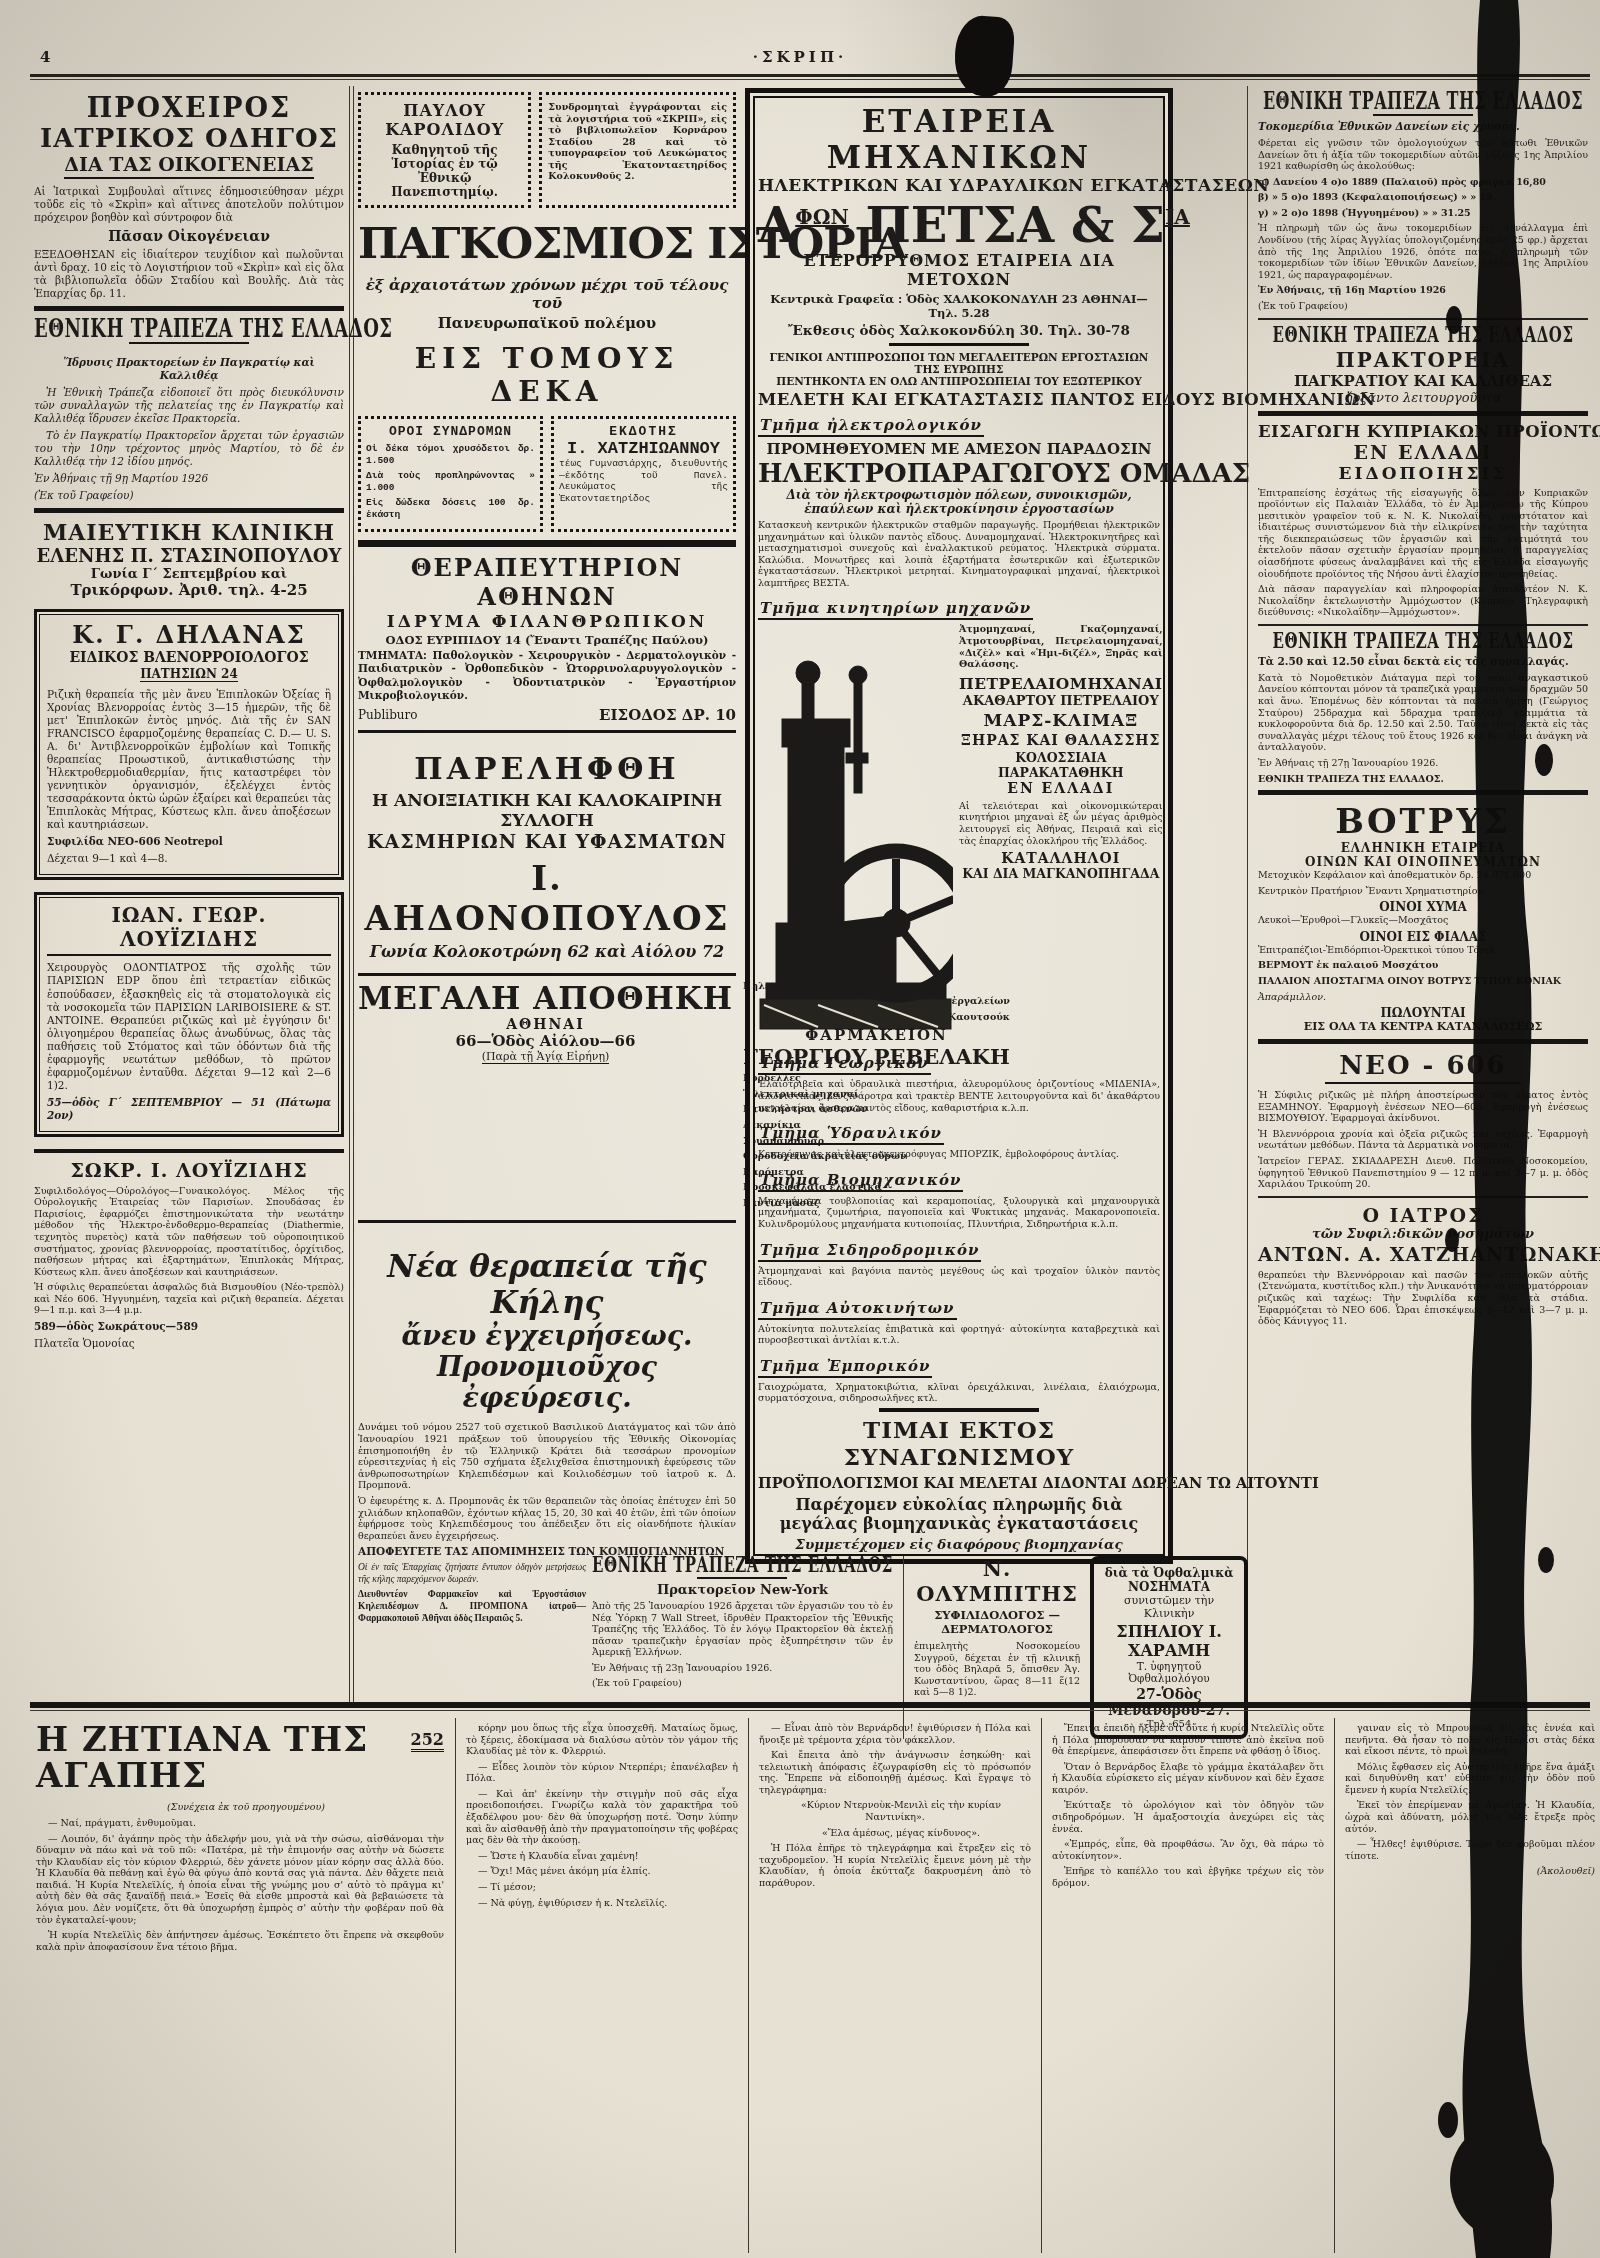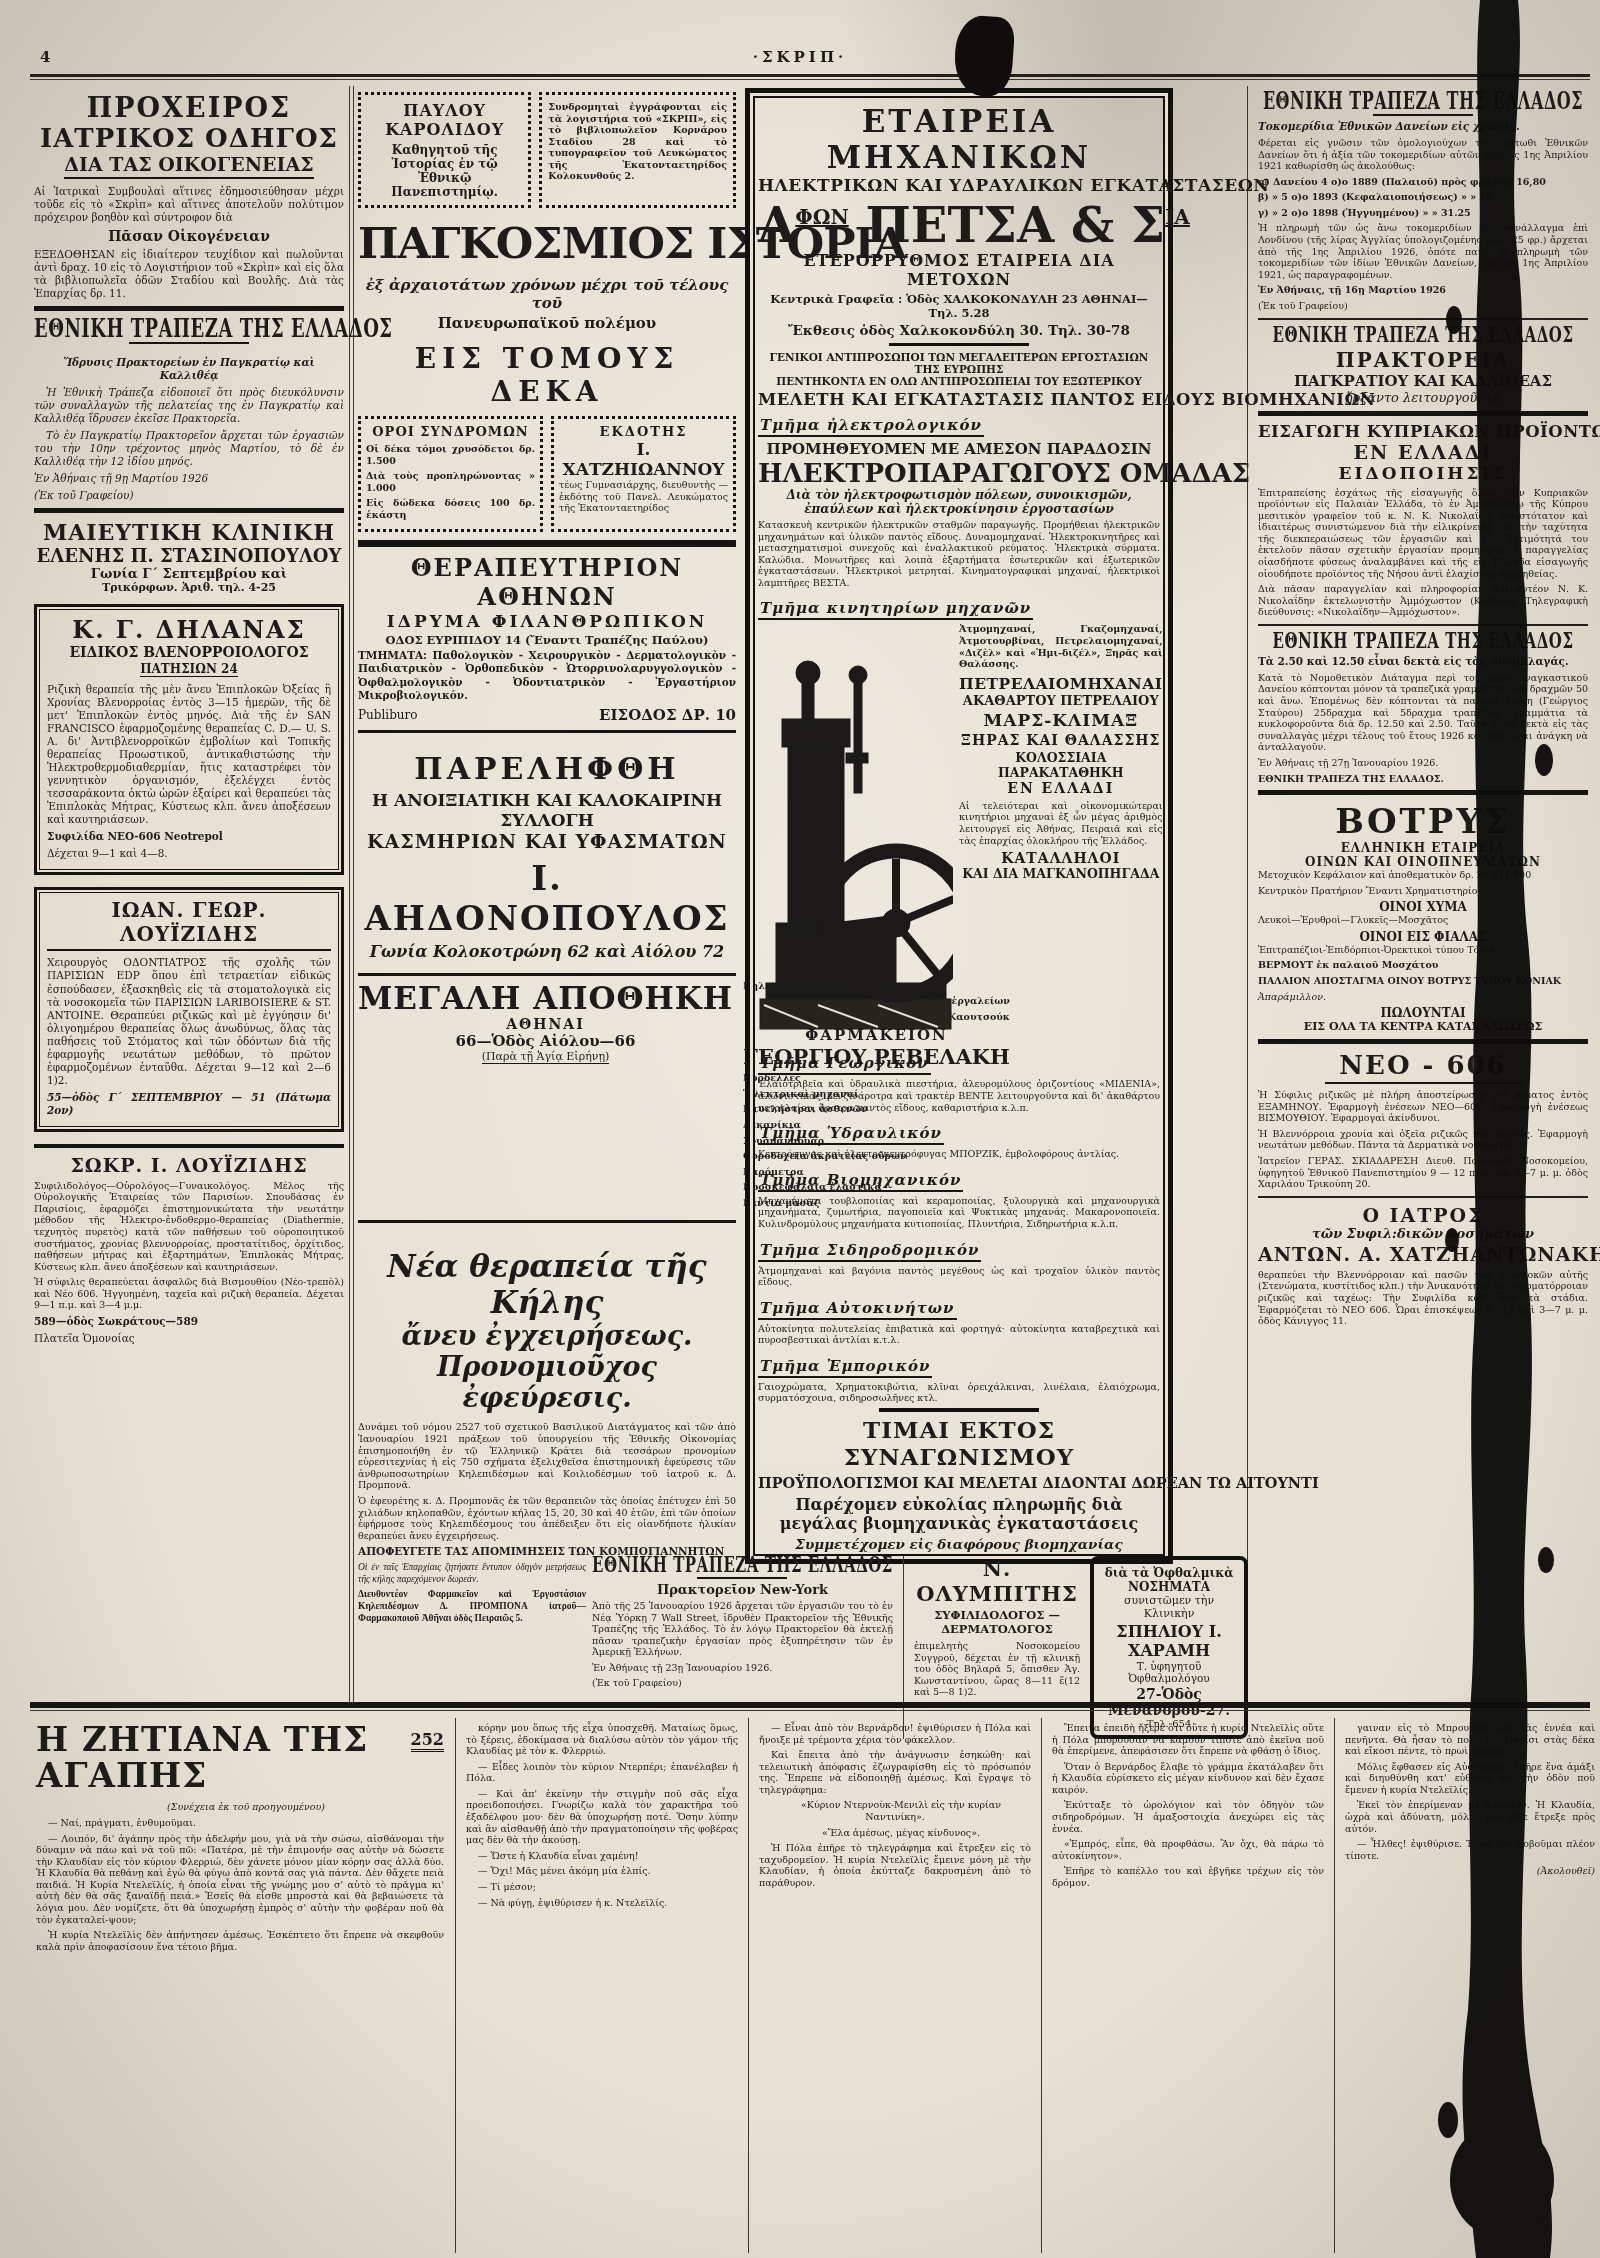--- a/index.html
+++ b/index.html
@@ -64,21 +64,21 @@
       <p class="small c" style="font-style:italic;">Ἐν Ἀθήναις τῇ 9ῃ Μαρτίου 1926</p>
       <p class="small c" style="font-style:italic;">(Ἐκ τοῦ Γραφείου)</p>
     </div>
 
     <hr class="rule-th">
 
     <div class="c">
       <div class="b" style="font-size:22px;letter-spacing:1px;">ΜΑΙΕΥΤΙΚΗ ΚΛΙΝΙΚΗ</div>
       <div class="b" style="font-size:18px;">ΕΛΕΝΗΣ Π. ΣΤΑΣΙΝΟΠΟΥΛΟΥ</div>
       <div class="b" style="font-size:13px;">Γωνία Γ΄ Σεπτεμβρίου καὶ</div>
-      <div class="b" style="font-size:11px;">Τρικόρφων. Ἀριθ. τηλ. 4-25</div>
+      <div class="b" style="font-size:15px;">Τρικόρφων. Ἀριθ. τηλ. 4-25</div>
     </div>
 
     <div class="box2" style="margin-top:10px;padding:8px 10px;">
       <div class="c b" style="font-size:24px;letter-spacing:2px;">Κ. Γ. ΔΗΛΑΝΑΣ</div>
       <div class="c b" style="font-size:14px;">ΕΙΔΙΚΟΣ ΒΛΕΝΟΡΡΟΙΟΛΟΓΟΣ</div>
       <div class="c b" style="font-size:12px;border-bottom:1px solid #161513;display:table;margin:2px auto 6px;">ΠΑΤΗΣΙΩΝ 24</div>
       <p class="small">Ριζικὴ θεραπεία τῆς μὲν ἄνευ Ἐπιπλοκῶν Ὀξείας ἢ Χρονίας Βλενορροίας ἐντὸς 3—15 ἡμερῶν, τῆς δὲ μετ' Ἐπιπλοκῶν ἐντὸς μηνός. Διὰ τῆς ἐν SAN FRANCISCO ἐφαρμοζομένης θεραπείας C. D.— U. S. A. δι' Ἀντιβλενορροϊκῶν ἐμβολίων καὶ Τοπικῆς θεραπείας Προωστικοῦ, ἀντικαθιστώσης τὴν Ἠλεκτροθερμοδιαθερμίαν, ἥτις καταστρέφει τὸν γεννητικὸν ὀργανισμόν, ἐξελέγχει ἐντὸς τεσσαράκοντα ὀκτὼ ὡρῶν ἐξαίρει καὶ θεραπεύει τὰς Ἐπιπλοκὰς Μήτρας, Κύστεως κλπ. ἄνευ ἀποξέσεων καὶ καυτηριάσεων.</p>
       <p class="small c b">Συφιλίδα ΝΕΟ-606 Neotrepol</p>
       <p class="small c">Δέχεται 9—1 καὶ 4—8.</p>
     </div>
@@ -110,21 +110,21 @@
       </div>
     </div>
 
     <div class="c">
       <div class="b" style="font-size:43px;letter-spacing:-1px;margin-top:10px;white-space:nowrap;">ΠΑΓΚΟΣΜΙΟΣ ΙΣΤΟΡΙΑ</div>
       <div class="b" style="font-size:15px;font-style:italic;margin-top:8px;">ἐξ ἀρχαιοτάτων χρόνων μέχρι τοῦ τέλους τοῦ</div>
       <div class="b" style="font-size:15px;margin-top:2px;">Πανευρωπαϊκοῦ πολέμου</div>
       <div class="b" style="font-size:28px;letter-spacing:6px;margin:10px 0 8px;">ΕΙΣ ΤΟΜΟΥΣ ΔΕΚΑ</div>
     </div>
 
-    <div style="display:flex;gap:8px;">
+    <div style="display:flex;gap:8px;font-family:Liberation Mono, monospace;">
       <div class="boxd c" style="flex:1;padding:5px;">
         <div class="b" style="font-size:13px;letter-spacing:1px;">ΟΡΟΙ ΣΥΝΔΡΟΜΩΝ</div>
         <p class="tiny b c" style="margin-top:4px;">Οἱ δέκα τόμοι χρυσόδετοι δρ. 1.500</p>
         <p class="tiny b c">Διὰ τοὺς προπληρώνοντας » 1.000</p>
         <p class="tiny b c">Εἰς δώδεκα δόσεις 100 δρ. ἑκάστη</p>
       </div>
       <div class="boxd c" style="flex:1;padding:5px;">
         <div class="b" style="font-size:13px;letter-spacing:2px;">ΕΚΔΟΤΗΣ</div>
         <div class="b" style="font-size:17px;">Ι. ΧΑΤΖΗΙΩΑΝΝΟΥ</div>
         <p class="tiny c">τέως Γυμνασιάρχης, διευθυντὴς —ἐκδότης τοῦ Πανελ. Λευκώματος τῆς Ἑκατονταετηρίδος</p>

